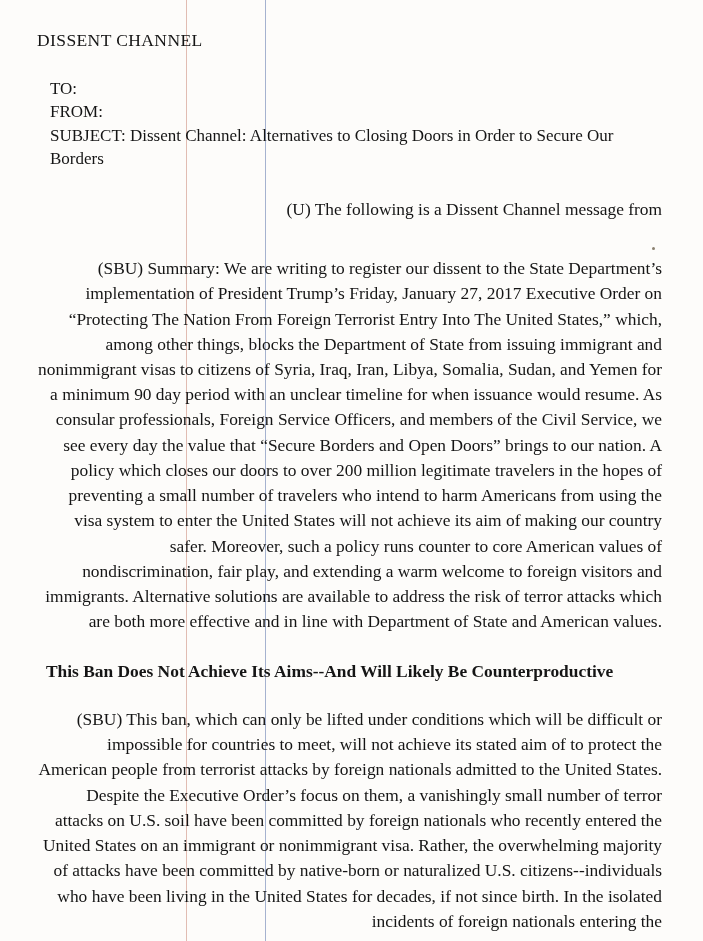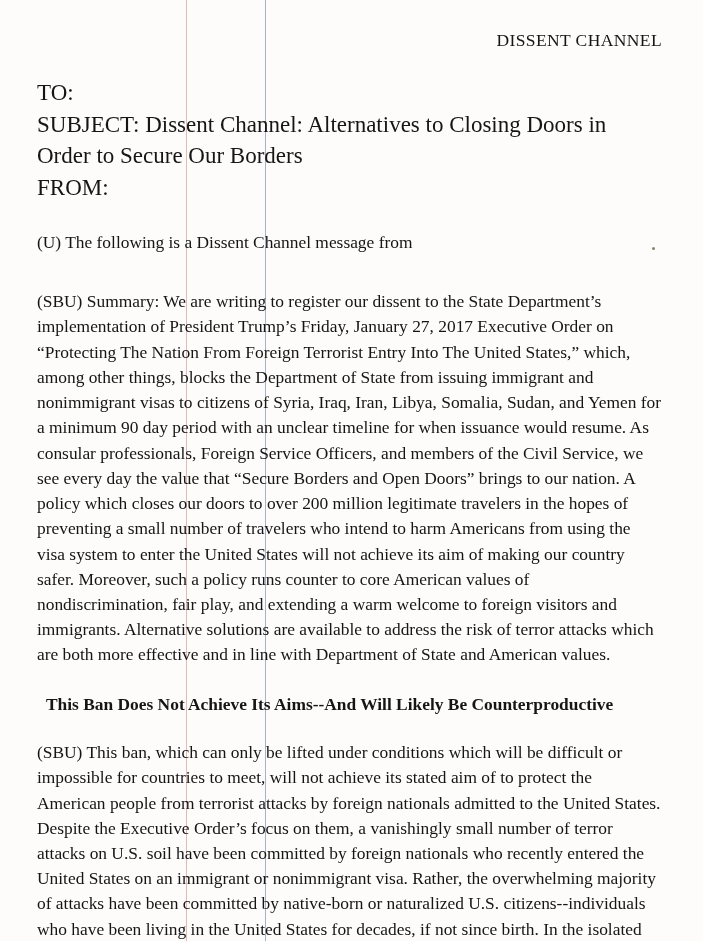--- a/index.html
+++ b/index.html
@@ -49,41 +49,40 @@
     position: absolute;
     left: 37px;
     top: 30px;
     width: 625px;
   }
   .line-head {
     font-size: 17.5px;
     letter-spacing: .4px;
     margin: 0 0 26px 0;
     line-height: 1.2;
-    text-align: right;
   }
   .underlined {
     font-size: 17.5px;
     letter-spacing: .3px;
     text-decoration: underline;
     text-underline-offset: 3px;
     margin: 0 0 28px 0;
     display: inline-block;
   }
   .hdr-block {
-    font-size: 23px;
+    font-size: 17px;
     line-height: 1.38;
-    margin: 0 0 26px 0;
+    margin: 0 0 26px 13px;
   }
   .hdr-block .row { display: block; }
   p.body {
     font-size: 17.4px;
     line-height: 1.45;
     margin: 0 0 24px 0;
-    text-align: left;
+    text-align: right;
   }
   .section-head {
     font-size: 17.4px;
     font-weight: bold;
     line-height: 1.4;
     margin: 0 0 24px 9px;
   }
   .bold { font-weight: normal; }
   .spacer-sm { height: 10px; }
 </style>
@@ -96,22 +95,22 @@
   <div class="scanline blue"></div>
   <div class="speck" style="left:652px; top:247px; width:3px; height:3px;"></div>
 
   <div class="content">
 
     <div class="line-head">DISSENT CHANNEL</div>
 
 
     <div class="hdr-block">
       <span class="row">TO:</span>
+      <span class="row">FROM:</span>
       <span class="row">SUBJECT:  Dissent Channel:  Alternatives to Closing Doors in Order to Secure Our Borders</span>
-      <span class="row">FROM:</span>
     </div>
 
     <p class="body">(U) The following is a Dissent Channel message from</p>
 
     <div class="spacer-sm"></div>
 
     <p class="body"><span>(SBU) Summary:  We are writing to register our dissent to the State Department’s implementation of President Trump’s Friday, January 27, 2017 Executive Order on “Protecting The Nation From Foreign Terrorist Entry Into The United States,” which, among other things, blocks the Department of State from issuing immigrant and nonimmigrant visas to citizens of Syria, Iraq, Iran, Libya, Somalia, Sudan, and Yemen for a minimum 90 day period with an unclear timeline for when issuance would resume.  As consular professionals, Foreign Service Officers, and members of the Civil Service, we see every day the value that </span><span class="bold">“Secure Borders and Open Doors”</span><span> brings to our nation.  A policy which closes our doors to over 200 million legitimate travelers in the hopes of preventing a small number of travelers who intend to harm Americans from using the visa system to enter the United States will not achieve its aim of making our country safer.  Moreover, such a policy runs counter to core American values of nondiscrimination, fair play, and extending a warm welcome to foreign visitors and immigrants.  Alternative solutions are available to address the risk of terror attacks which are both more effective and in line with Department of State and American values.</span></p>
 
     <div class="section-head">This Ban Does Not Achieve Its Aims--And Will Likely Be Counterproductive</div>
 

